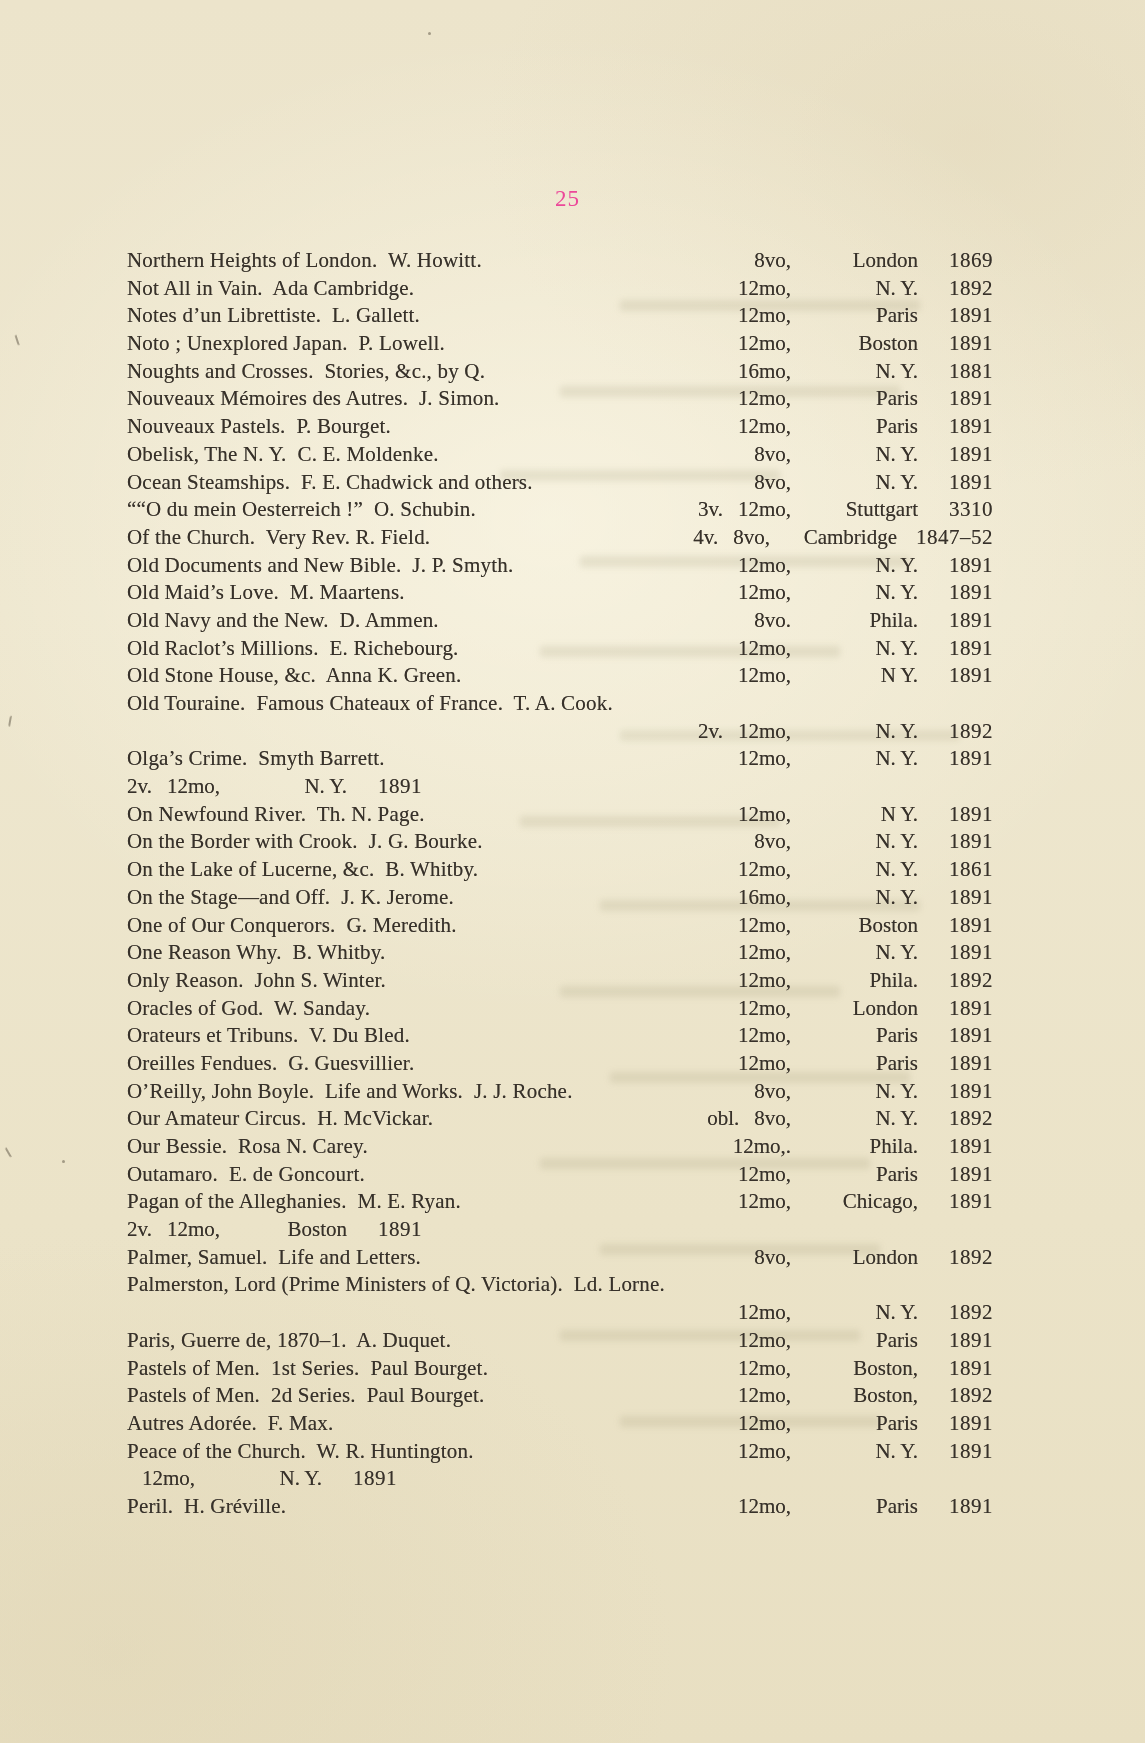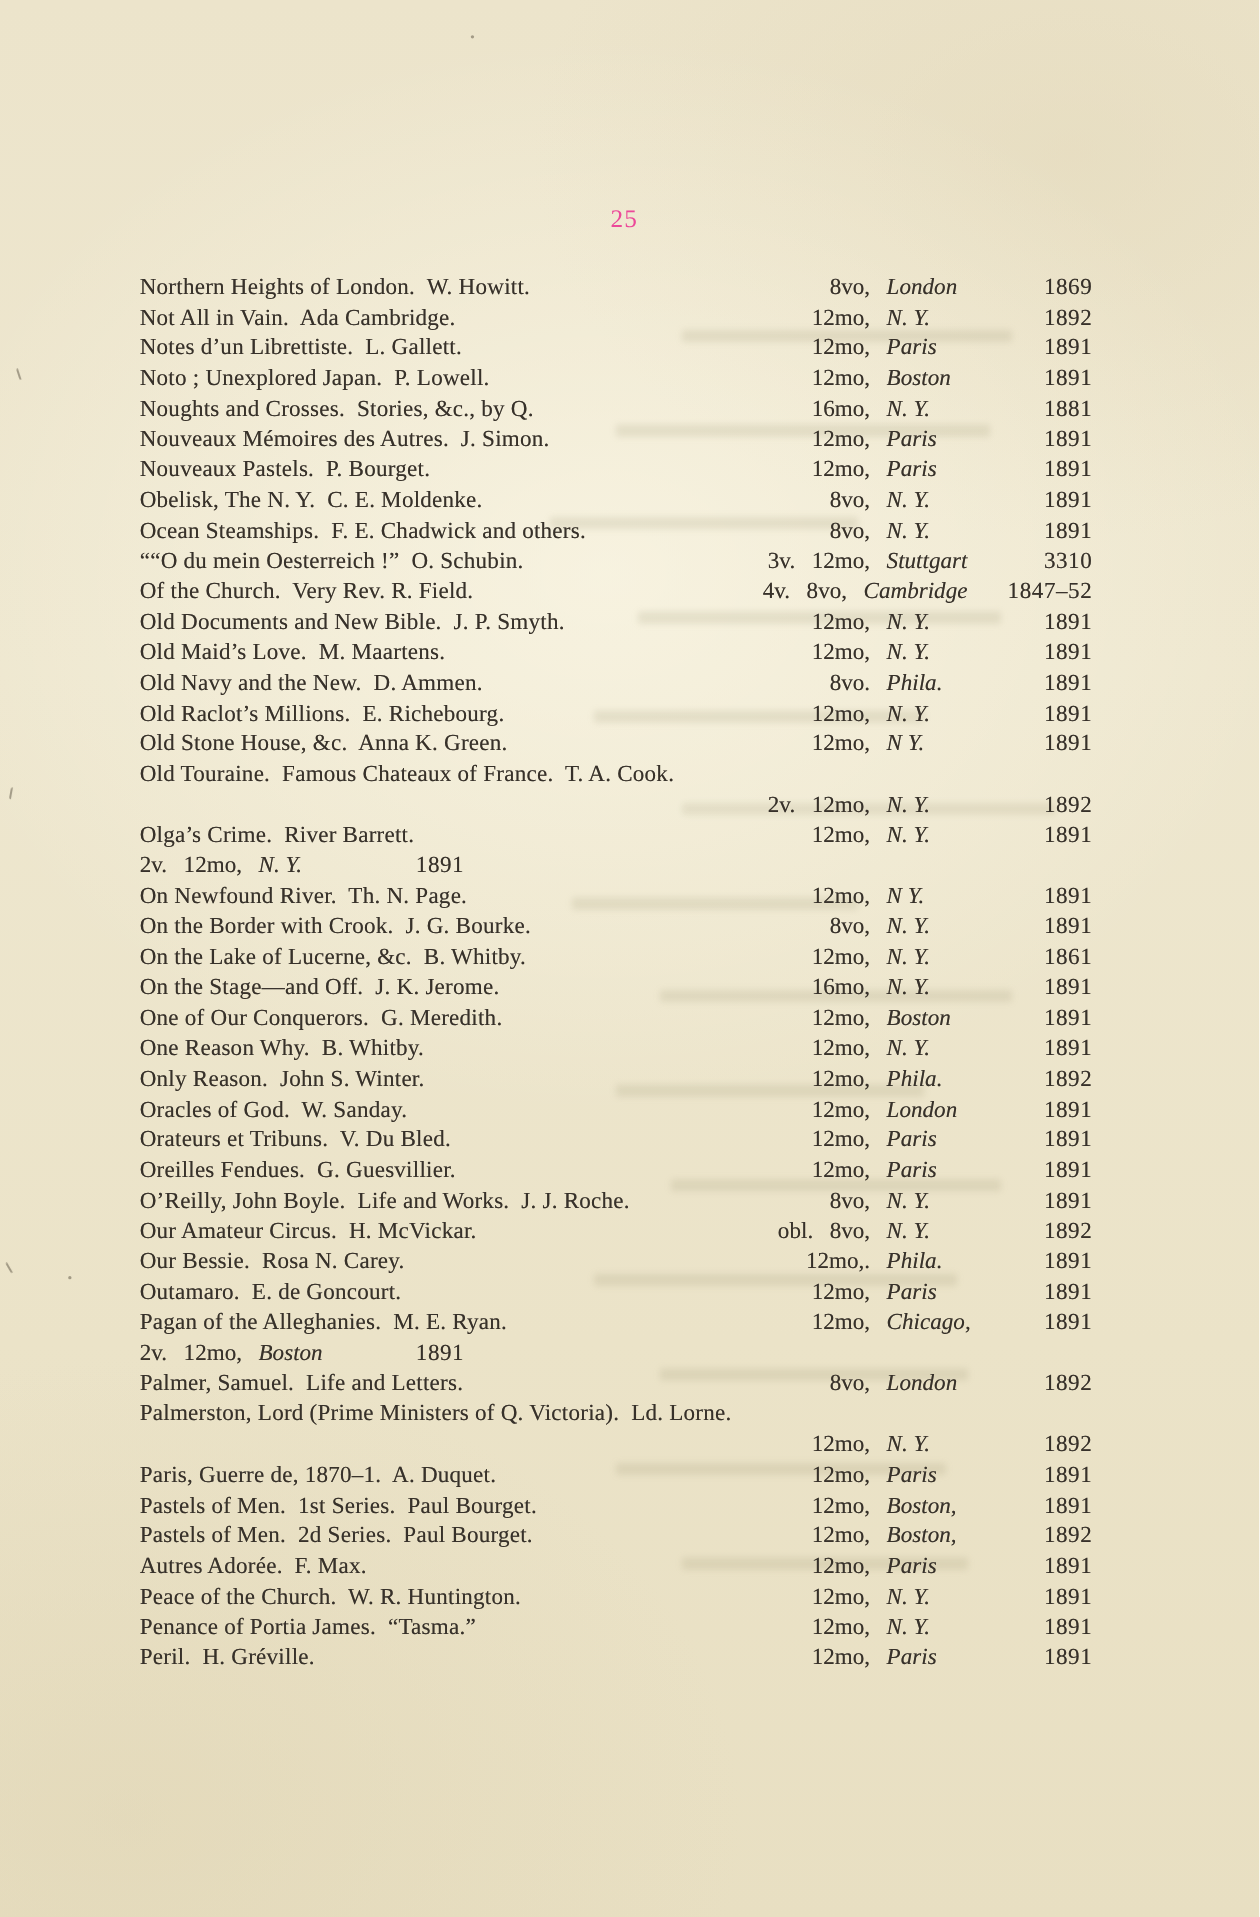--- a/index.html
+++ b/index.html
@@ -23,21 +23,21 @@
     position:absolute;left:127px;right:152px;top:247px;
     font-size:21px;color:#37312a;
   }
   .row{
     display:flex;align-items:baseline;height:27.7px;line-height:27.7px;
     white-space:nowrap;
   }
   .row .t{flex:1 1 auto;white-space:pre;overflow:hidden;letter-spacing:.2px;}
   .c-vol{text-align:right;margin-right:15px;}
   .c-fmt{text-align:right;margin-right:15px;}
-  .c-place{min-width:112px;margin-right:19px;font-style:italic;}
+  .c-place{min-width:112px;text-align:right;margin-right:19px;}
   .c-year{min-width:56px;text-align:right;letter-spacing:.5px;}
   .row span{text-shadow:0 0 .6px rgba(55,49,42,.55);}
   .ghost{
     position:absolute;height:11px;border-radius:3px;
     background:rgba(146,136,100,.16);filter:blur(3px);
   }
   .pencil{
     position:absolute;background:none;border-left:2px solid rgba(90,82,66,.5);
     width:4px;height:11px;border-radius:2px;filter:blur(.4px);
   }
@@ -192,21 +192,21 @@
       <span class="c-year"></span>
     </div>
     <div class="row">
       <span class="t"></span>
       <span class="c-vol">2v.</span>
       <span class="c-fmt">12mo,</span>
       <span class="c-place">N. Y.</span>
       <span class="c-year">1892</span>
     </div>
     <div class="row">
-      <span class="t">Olga’s Crime.  River Barrett.</span>
+      <span class="t">Olga’s Crime.  Smyth Barrett.</span>
       <span class="c-vol"></span>
       <span class="c-fmt">12mo,</span>
       <span class="c-place">N. Y.</span>
       <span class="c-year">1891</span>
     </div>
     <div class="row">
       <span class="c-vol">2v.</span>
       <span class="c-fmt">12mo,</span>
       <span class="c-place">N. Y.</span>
       <span class="c-year">1891</span>
@@ -372,21 +372,20 @@
       <span class="c-year">1891</span>
     </div>
     <div class="row">
       <span class="t">Peace of the Church.  W. R. Huntington.</span>
       <span class="c-vol"></span>
       <span class="c-fmt">12mo,</span>
       <span class="c-place">N. Y.</span>
       <span class="c-year">1891</span>
     </div>
     <div class="row">
-      <span class="t">Penance of Portia James.  “Tasma.”</span>
       <span class="c-vol"></span>
       <span class="c-fmt">12mo,</span>
       <span class="c-place">N. Y.</span>
       <span class="c-year">1891</span>
     </div>
     <div class="row">
       <span class="t">Peril.  H. Gréville.</span>
       <span class="c-vol"></span>
       <span class="c-fmt">12mo,</span>
       <span class="c-place">Paris</span>

